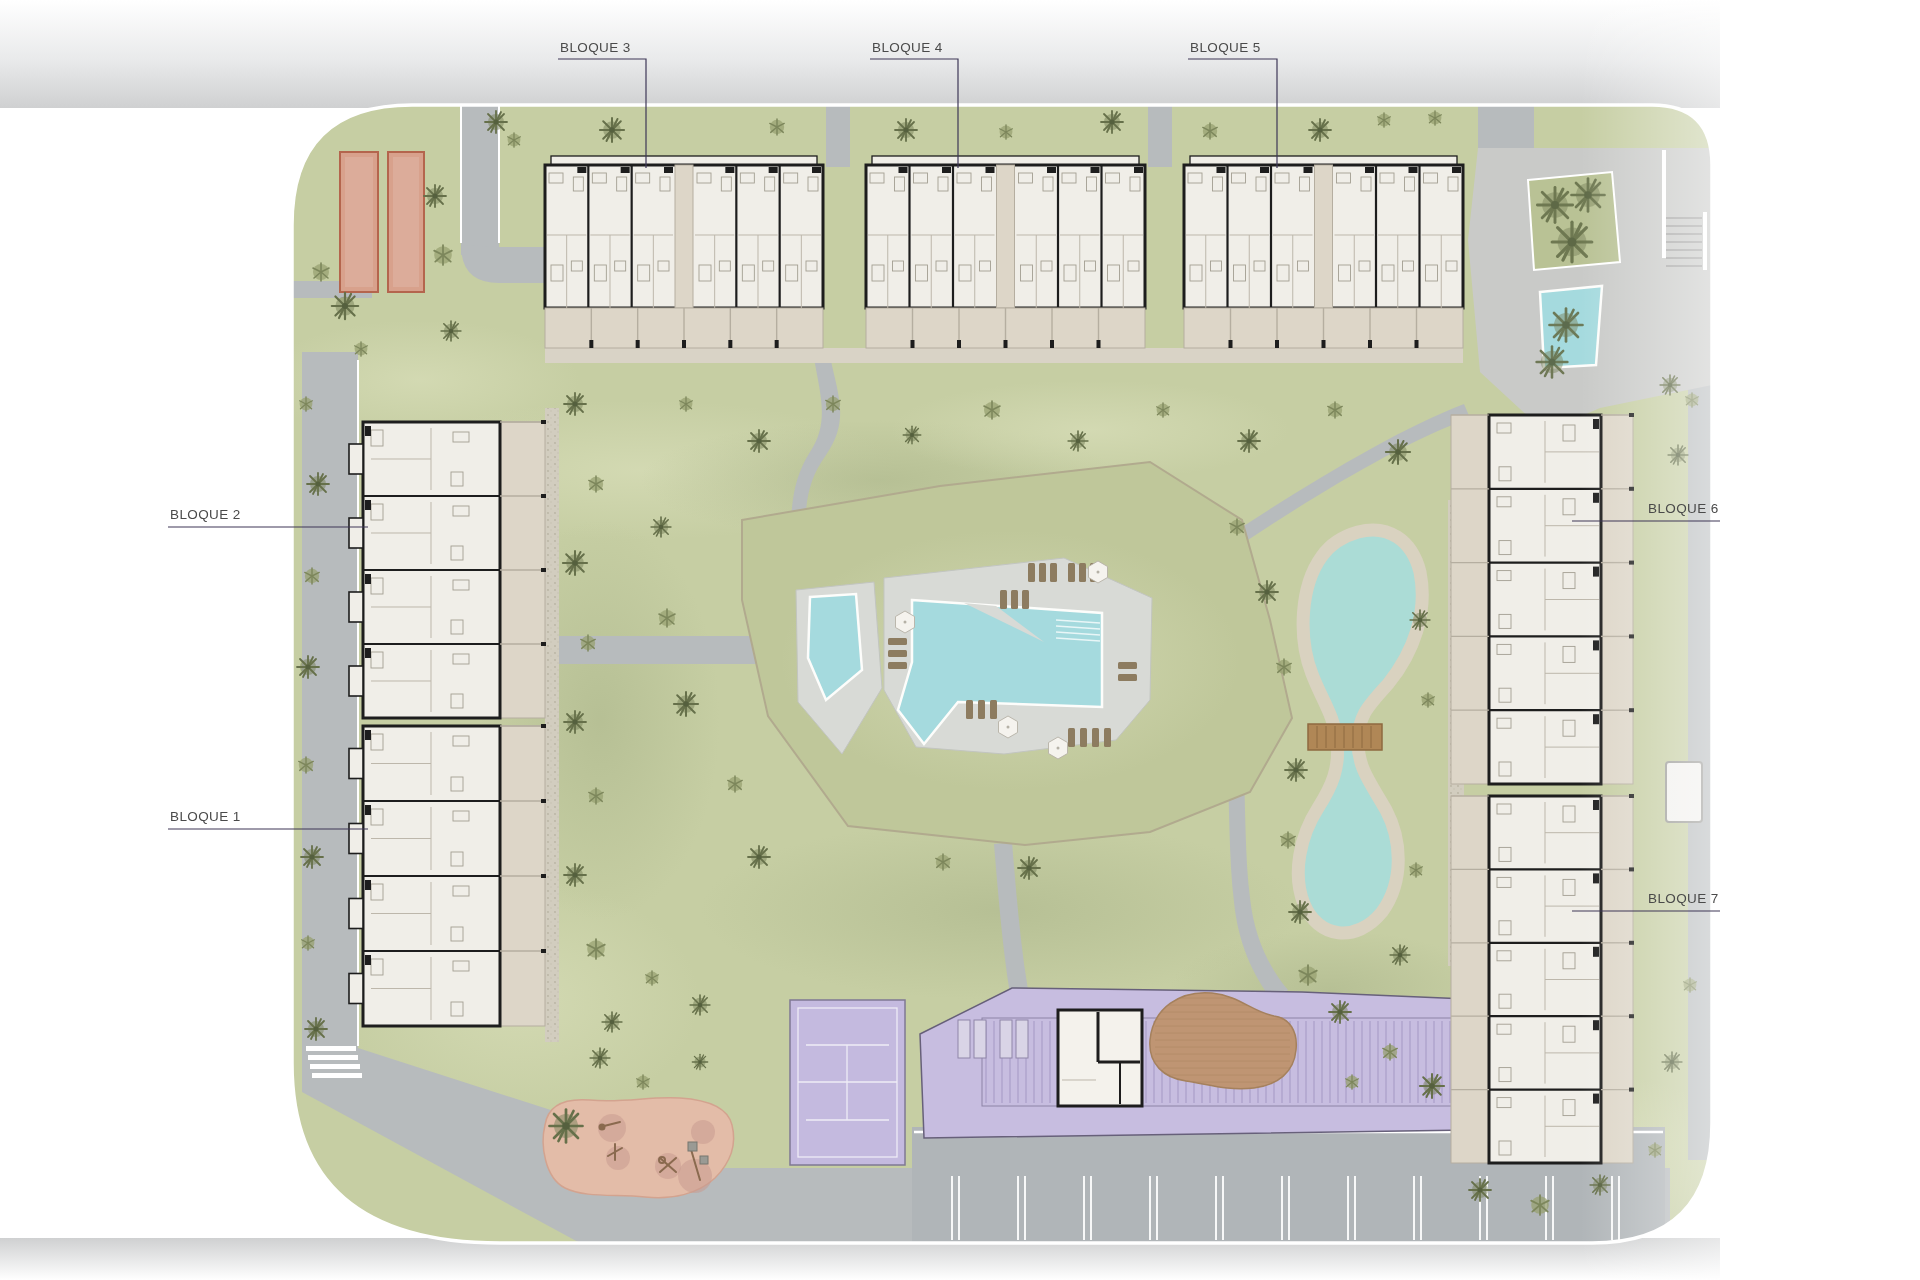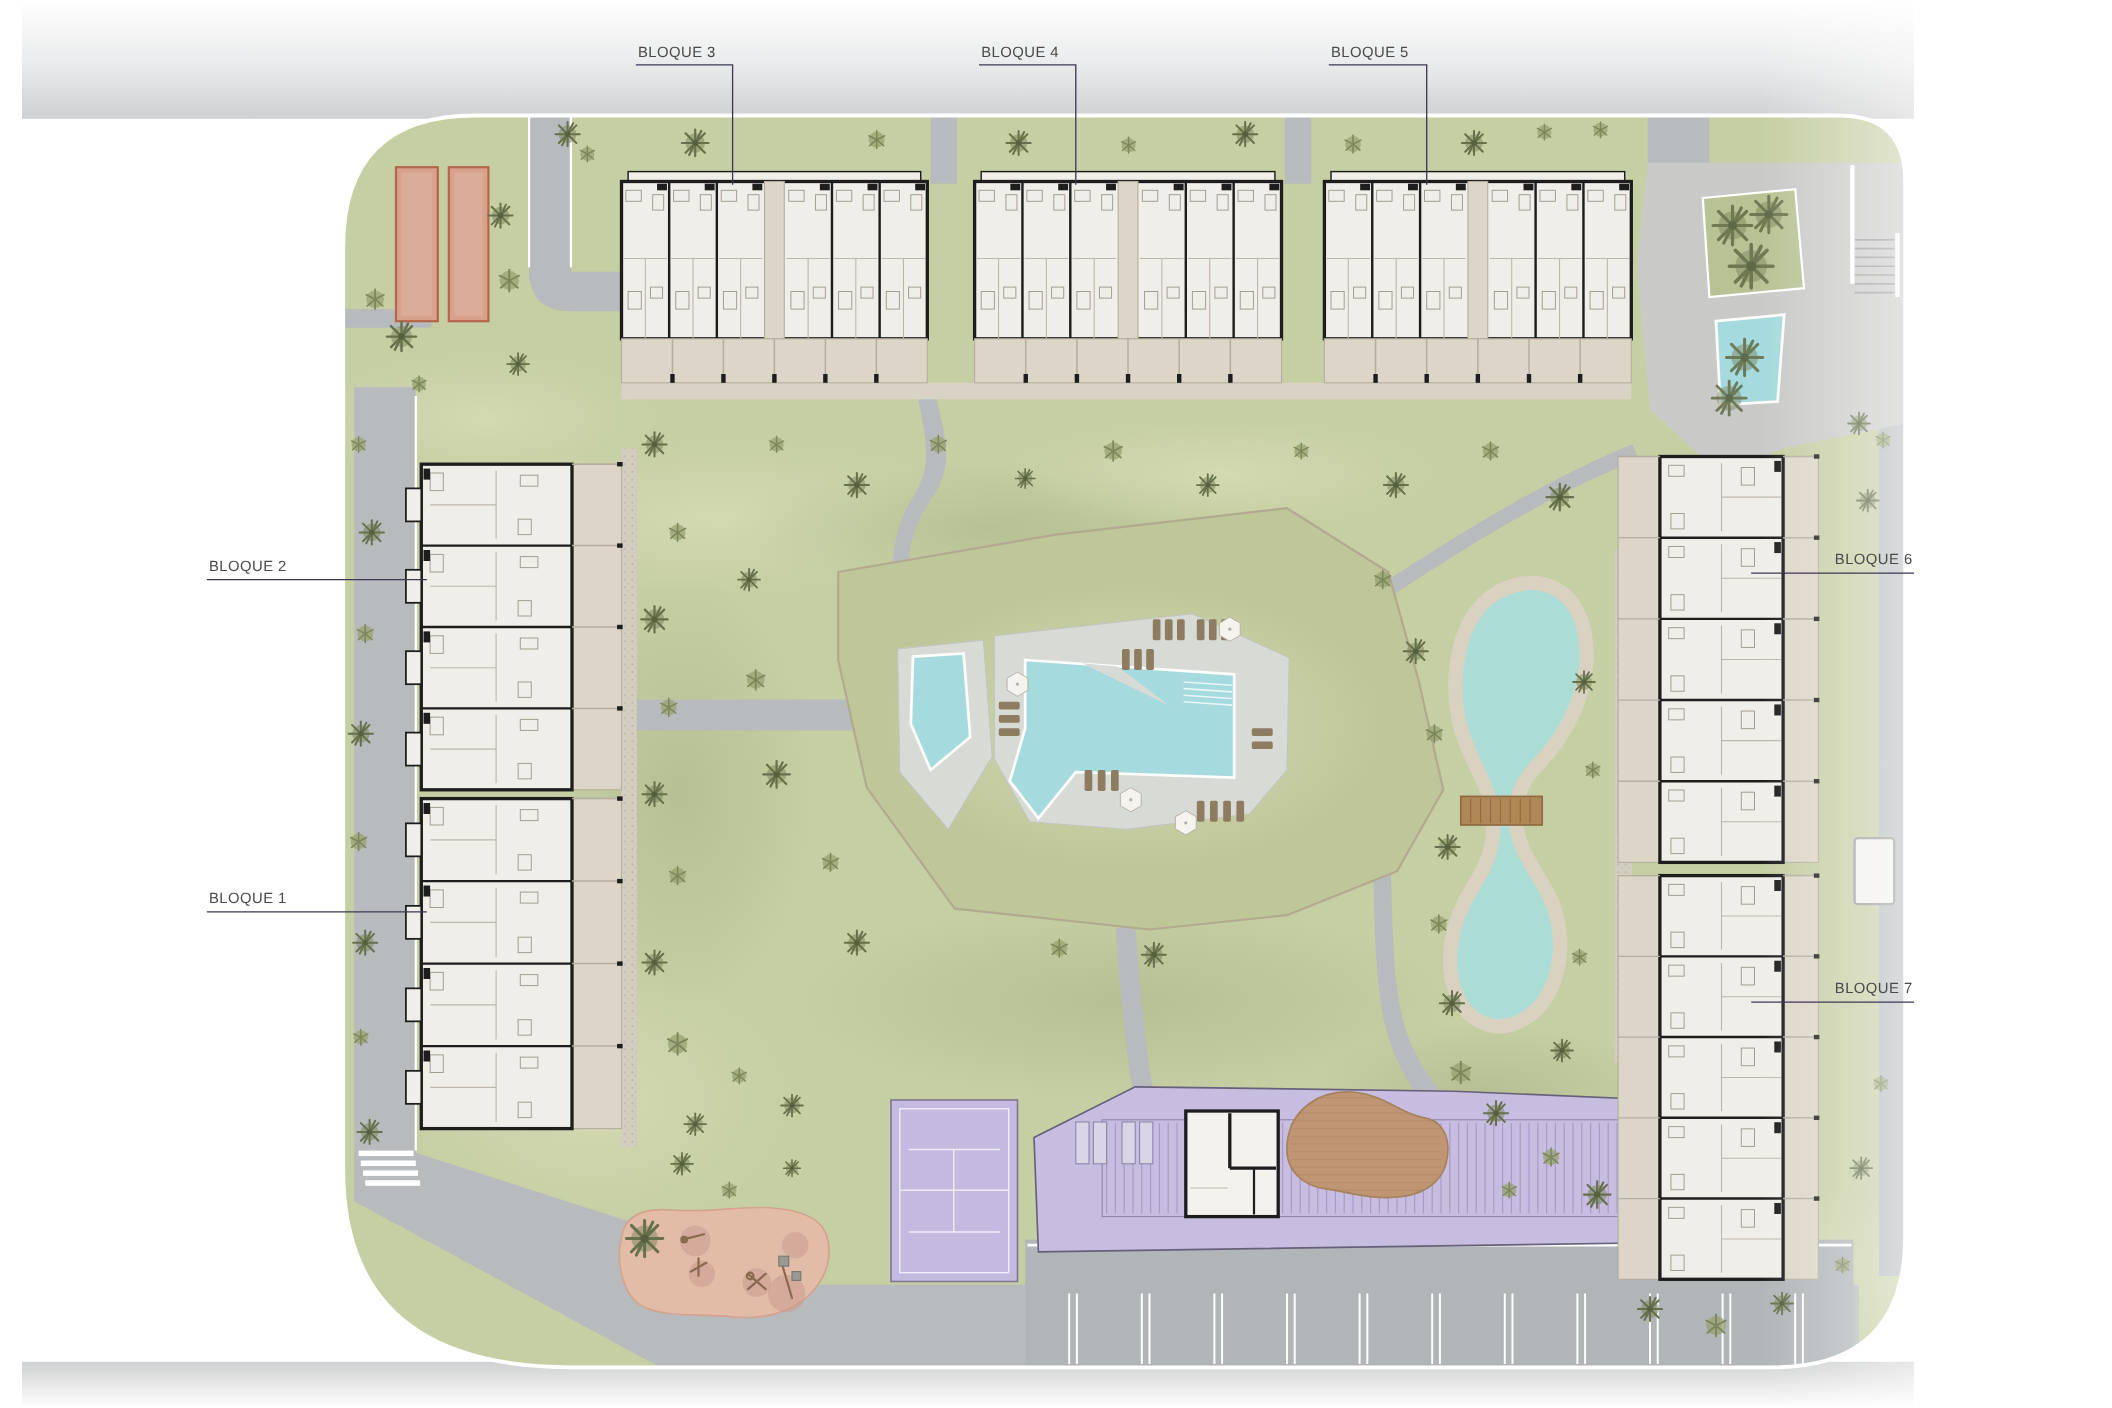--- a/index.html
+++ b/index.html
@@ -1,16 +1,16 @@
 <!DOCTYPE html>
 <html style="--grass: #c6cea3; --grass_light: #d6dcb6; --grass_dark: #aeb88d; --mound: #bfc79a; --road: #b7bbbd; --road2: #b0b5b8; --plaza: #c9cac8; --walk: #d9d3c6; --gravel: #d2cdbf; --building_fill: #f0eee8; --building_wall: #1d1d1d; --terrace: #ddd6c8; --furniture: #a39e92; --pool_deck: #d8dad6; --pool_water: #a5dade; --lake_water: #abdcd6; --lake_shore: #d9d2c0; --lounger: #8d7c60; --umbrella: #f5f3ee; --court: #c4badf; --pergola_zone: #c7bde0; --pergola_stripe: #a89cc7; --deck_wood: #bf9573; --playground: #e3bca8; --playground_spot: #c99b90; --petanque: #d8a18c; --petanque_border: #b4654d; --bridge: #b08756; --label_text: #4a4a4a; --leader_line: #3e3757; --north: #4b3f8f;"><head>
 <meta charset="utf-8">
 <style>
   html,body{margin:0;padding:0;background:#ffffff;}
-  .stage{position:relative;width:1720px;height:1280px;background:#ffffff;overflow:hidden;padding-left:20px;}
+  .stage{position:relative;width:1720px;height:1280px;background:#ffffff;overflow:hidden;}
   svg{display:block;}
   svg text{font-family:"Liberation Sans","DejaVu Sans",sans-serif;}
   .lbl text{font-size:13.5px;fill:var(--label_text,#4a4a4a);letter-spacing:.4px;}
   .leader{fill:none;stroke:var(--leader_line,#3e3757);stroke-width:1.2;}
   .north-circ{fill:none;stroke:#3c3c55;stroke-width:1.6;}
   .north-needle{stroke:var(--north,#4b3f8f);stroke-width:3.2;stroke-linecap:round;}
   .north-n{font-size:13px;fill:#333;font-weight:bold;}
   .grass{fill:var(--grass,#c6cea3);}
   .mound{fill:var(--mound,#bfc79a);stroke:#b1aa8e;stroke-width:2;}
   .road{fill:var(--road,#b7bbbd);}

